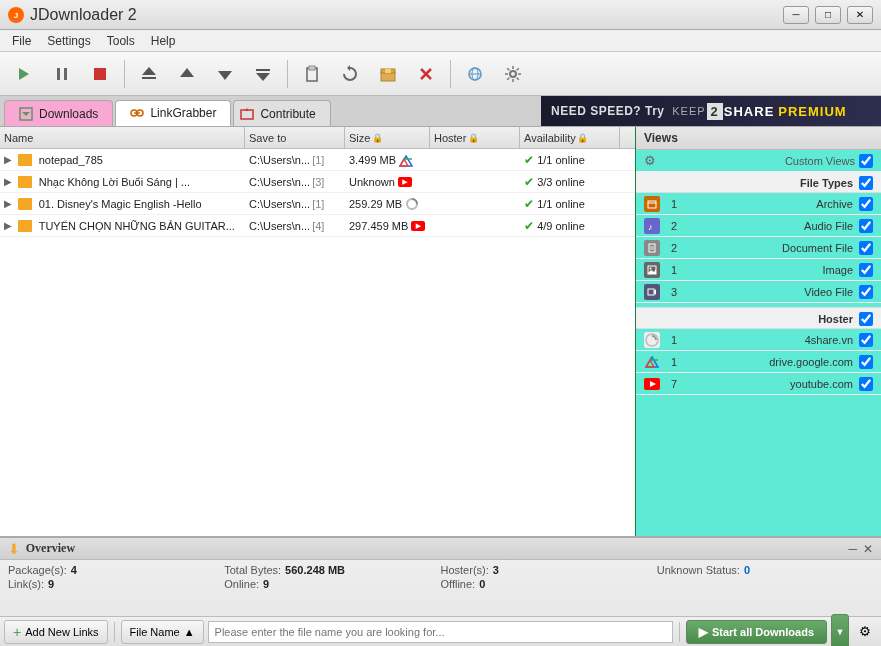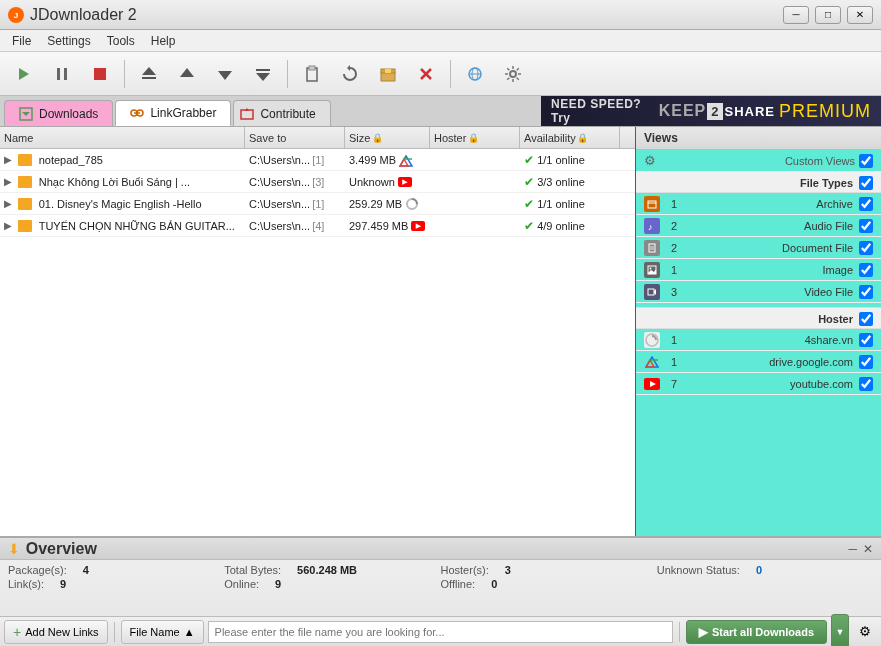--- a/index.html
+++ b/index.html
@@ -61,21 +61,21 @@
 
     .hoster-row { display: flex; align-items: center; padding: 2px 8px; font-size: 11px; border-bottom: 1px solid #eee; height: 22px; }
     .hoster-count { width: 20px; text-align: center; color: #333; margin-right: 8px; }
     .hoster-name { flex: 1; color: #333; text-align: right; margin-right: 6px; }
     .hoster-cb { width: 14px; height: 14px; }
 
     
     #overview { height: 80px; background: linear-gradient(to bottom, #f0f0f0, #e8e8e8); border-top: 2px solid #aaa; }
     #overview-header { background: linear-gradient(to bottom, #e0e0e0, #d0d0d0); height: 22px; display: flex; align-items: center; padding: 0 8px; border-bottom: 1px solid #bbb; }
     #overview-body { padding: 4px 8px; display: grid; grid-template-columns: repeat(4, 1fr); gap: 2px 0; font-size: 11px; }
-    .ov-stat { display: flex; align-items: center; gap: 16px; }
+    .ov-stat { display: flex; align-items: center; gap: 4px; }
     .ov-label { color: #555; }
     .ov-value { color: #222; font-weight: bold; }
     .ov-value.highlight { color: #0066cc; }
 
     
     #bottombar { height: 30px; background: linear-gradient(to bottom, #f0f0f0, #e0e0e0); border-top: 1px solid #bbb; display: flex; align-items: center; padding: 0 4px; gap: 4px; }
     .bottom-btn { height: 24px; padding: 0 8px; border: 1px solid #bbb; background: linear-gradient(to bottom, #f8f8f8, #e0e0e0); border-radius: 3px; cursor: pointer; font-size: 11px; display: flex; align-items: center; gap: 4px; white-space: nowrap; }
     .search-input { flex: 1; height: 22px; border: 1px solid #bbb; padding: 2px 6px; font-size: 11px; color: #888; background: white; }
     .start-dl-btn { height: 24px; padding: 0 12px; border: 1px solid #5a8a5a; background: linear-gradient(to bottom, #6aaa6a, #4a8a4a); border-radius: 3px; cursor: pointer; font-size: 11px; color: white; font-weight: bold; display: flex; align-items: center; gap: 4px; }
     .bottom-sep { width: 1px; height: 20px; background: #bbb; margin: 0 2px; }
@@ -219,24 +219,24 @@
       <div class="tab" style="background:#e0e0e0;padding-left:6px;">
         <svg width="14" height="14" viewBox="0 0 14 14">
             <rect x="1" y="3" width="12" height="9" fill="none" stroke="#cc3333" stroke-width="1.5"></rect>
             <polygon points="7,1 9,4 5,4" fill="#cc3333"></polygon>
           </svg>
         <span>Contribute</span>
       </div>
     </div>
     <div id="speedbar" style="width:340px; height:30px; background:linear-gradient(to right, #1a1a2e, #2d2d4e); display:flex; align-items:center; padding:0 10px;">
       <span style="color:#ddd; font-size:12px; font-weight:bold; letter-spacing:0.5px;">NEED SPEED? Try &nbsp;</span>
-      <span style="color:#aaa; font-size:16px; font-weight:bold;">KEEP</span>
+      <span style="color:#aaa; font-size:11px; font-weight:normal;">KEEP</span>
       <span style="background:#e0e0e0; color:#333; font-size:13px; font-weight:bold; padding:1px 4px; margin:0 1px;">2</span>
       <span style="color:white; font-size:13px; font-weight:bold;">SHARE</span>
-      <span style="color:#ffd700; font-size:18px; font-weight:normal; margin-left:4px;">PREMIUM</span>
+      <span style="color:#ffd700; font-size:13px; font-weight:bold; margin-left:4px;">PREMIUM</span>
     </div>
   </div>
 
   <div style="display:flex; flex:1; overflow:hidden;">
 
     <div style="flex:1; display:flex; flex-direction:column; background:white; border-right:1px solid #15803d; overflow:hidden;">
 
       <div style="display:flex; background:linear-gradient(to bottom,#f0f0f0,#e0e0e0); border-bottom:1px solid #bbb; height:22px; flex-shrink:0;">
         <div class="col-header col-name">Name</div>
         <div class="col-header col-save">Save to</div>
@@ -467,21 +467,21 @@
         <span class="hoster-name">youtube.com</span>
         <input type="checkbox" checked="" class="hoster-cb" style="">
       </div>
 
     </div>
   </div>
 
   <div id="overview">
     <div id="overview-header">
       <span style="color:#f5a623; margin-right:6px; font-size:14px;">⬇</span>
-      <span style="font-size:16px; font-weight:bold; color:#333; flex:1;">Overview</span>
+      <span style="font-size:12px; font-weight:bold; color:#333; flex:1;font-family:Liberation Serif, serif;">Overview</span>
       <span style="font-size:12px; cursor:pointer; color:#555; margin-right:6px;">─</span>
       <span style="font-size:12px; cursor:pointer; color:#555;">✕</span>
     </div>
     <div id="overview-body">
       <div class="ov-stat">
         <span class="ov-label">Package(s):</span>
         <span class="ov-value">4</span>
       </div>
       <div class="ov-stat">
         <span class="ov-label">Total Bytes:</span>

